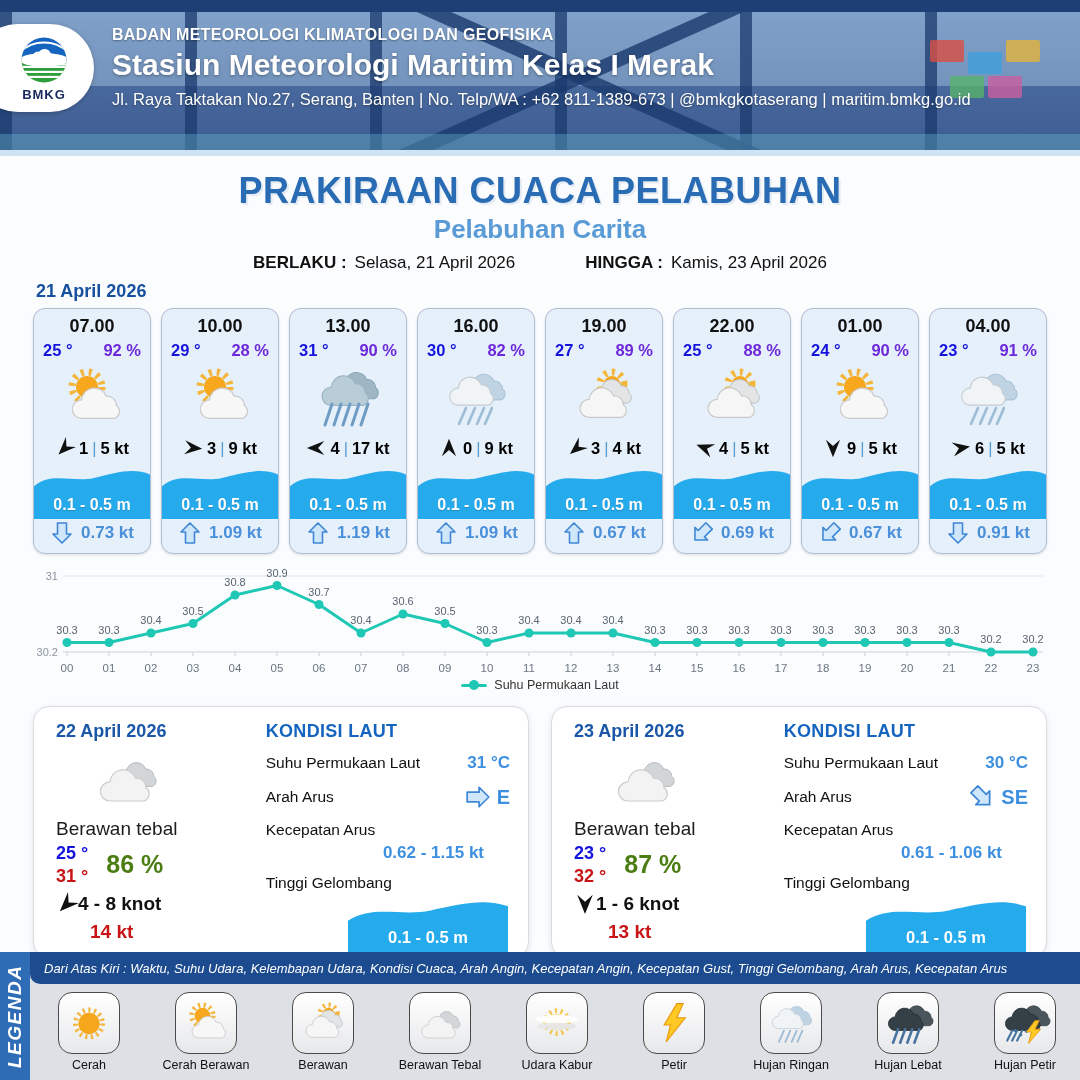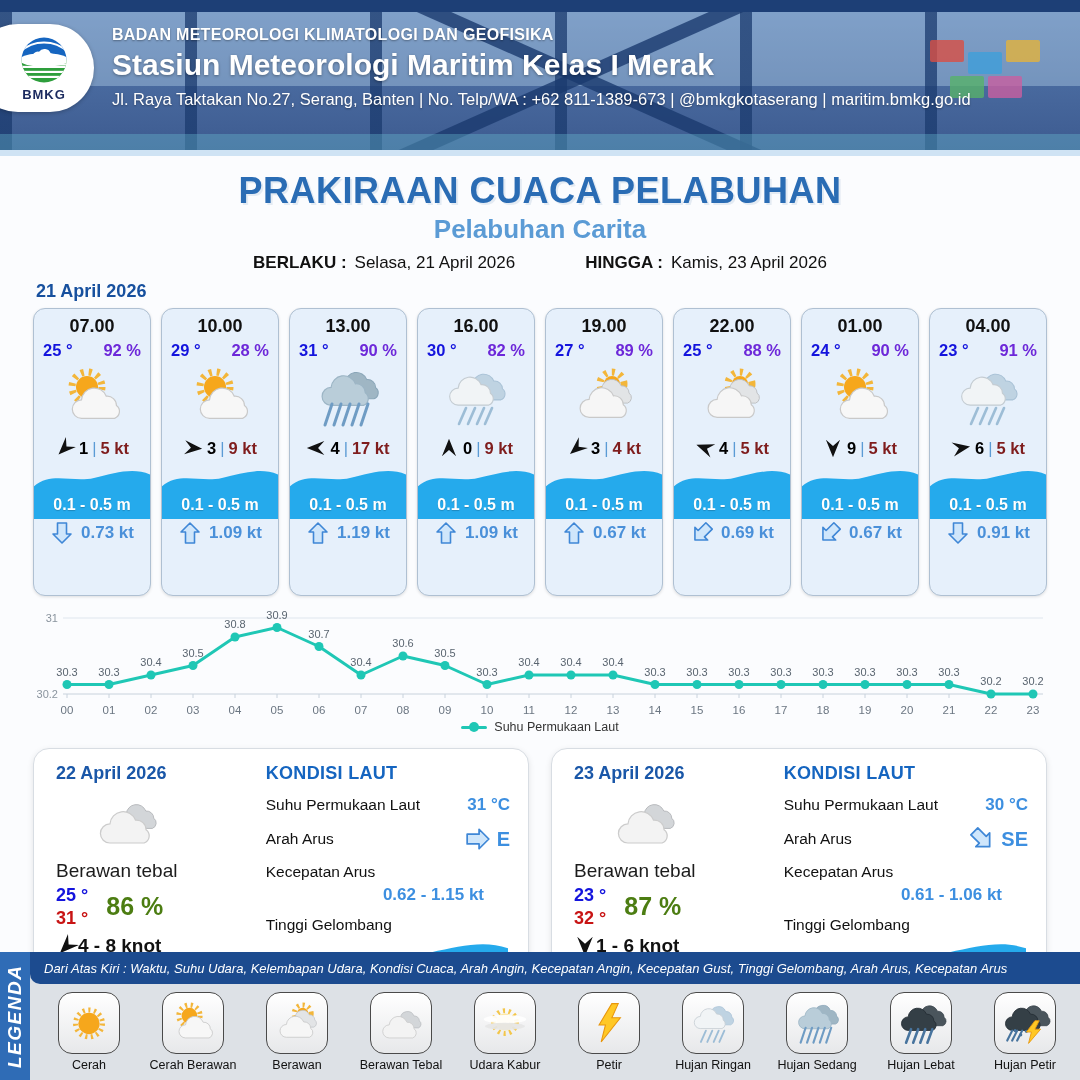--- a/index.html
+++ b/index.html
@@ -29,30 +29,30 @@
   
   .title-main { text-align:center; margin-top:14px; font-size:36px; font-weight:800; letter-spacing:.5px; color:#2a6cb4; text-shadow:2px 2px 0 #e4ebf3; }
   .title-sub { text-align:center; margin-top:2px; font-size:26px; font-weight:bold; color:#5b9bd5; }
   .validity { display:flex; justify-content:center; gap:70px; margin-top:8px; font-size:17px; color:#111; }
   .vpair { display:flex; gap:8px; align-items:baseline; }
   .vlabel { font-weight:bold; }
   .forecast-date { margin:8px 0 6px 36px; font-size:18px; font-weight:bold; color:#17509e; }
 
   
   .cards { display:flex; justify-content:space-between; padding:0 33px; }
-  .card { position:relative; width:118px; height:288px; background:#e6f0fb; border:1px solid #afc0d2; border-radius:12px; overflow:hidden; box-shadow:0 1px 3px rgba(0,0,0,.12); }
+  .card { position:relative; width:118px; height:246px; background:#e6f0fb; border:1px solid #afc0d2; border-radius:12px; overflow:hidden; box-shadow:0 1px 3px rgba(0,0,0,.12); }
   .c-time { text-align:center; margin-top:7px; font-size:18px; font-weight:bold; color:#111; }
   .c-row2 { display:flex; justify-content:space-between; padding:0 9px; margin-top:4px; font-size:16.5px; font-weight:bold; }
   .c-temp { color:#1414dd; }
   .c-hum { color:#6d28d9; }
   .c-icon { height:72px; display:flex; align-items:center; justify-content:center; margin-top:2px; }
   .c-icon svg { width:76px; height:60px; }
   .c-wind { display:flex; align-items:center; justify-content:center; gap:4px; margin-top:4px; font-size:16.5px; font-weight:bold; }
   .c-pipe { color:#5b9bd5; font-weight:normal; }
-  .c-gust { color:#7f1d1d; }
+  .c-gust { color:#000000; }
   .dart { display:inline-block; width:20px; height:20px; }
   .dart svg { width:100%; height:100%; display:block; }
   .c-wave { position:absolute; left:-1px; right:-1px; top:156px; height:54px; }
   .c-wave svg { position:absolute; inset:0; width:100%; height:100%; }
   .c-waveval { position:absolute; left:0; right:0; bottom:5px; text-align:center; color:#fff; font-size:16px; font-weight:bold; text-shadow:0 1px 1px rgba(0,0,0,.2); }
   .c-current { position:absolute; left:0; right:0; top:212px; display:flex; align-items:center; justify-content:center; gap:7px; }
   .block-arrow { display:inline-block; width:24px; height:24px; }
   .block-arrow svg { width:100%; height:100%; display:block; }
   .c-curval { font-size:17px; font-weight:bold; color:#4a90d9; }
 
@@ -788,34 +788,20 @@
               <line x1="37" y1="40" x2="30" y2="56" stroke="#9dbdd6" stroke-width="2.6" stroke-linecap="round"></line>
               <line x1="46" y1="40" x2="39" y2="56" stroke="#9dbdd6" stroke-width="2.6" stroke-linecap="round"></line>
               <line x1="54" y1="40" x2="47" y2="56" stroke="#9dbdd6" stroke-width="2.6" stroke-linecap="round"></line>
             </svg>
           </div>
     <div class="li-label">Hujan Ringan</div>
   </div>
   <div class="legend-item">
     <div class="li-box">
             <svg viewBox="0 0 76 60">
-              <path d="M19 46a10 10 0 0 1 0-20a14 14 0 0 1 27-4a10 10 0 0 1 11 10a8 8 0 0 1-2 14z" transform="translate(20 -6) scale(0.8)" fill="#9fb6c4" stroke="#8aa6b8" stroke-width="1.3"></path>
-              <path d="M19 46a10 10 0 0 1 0-20a14 14 0 0 1 27-4a10 10 0 0 1 11 10a8 8 0 0 1-2 14z" transform="translate(4 -4) scale(0.9)" fill="#b9cdd9" stroke="#9cb5c5" stroke-width="1.3"></path>
-              <line x1="22" y1="36" x2="15" y2="57" stroke="#6f9cc4" stroke-width="3" stroke-linecap="round"></line>
-              <line x1="31" y1="36" x2="24" y2="57" stroke="#6f9cc4" stroke-width="3" stroke-linecap="round"></line>
-              <line x1="40" y1="36" x2="33" y2="57" stroke="#6f9cc4" stroke-width="3" stroke-linecap="round"></line>
-              <line x1="49" y1="36" x2="42" y2="57" stroke="#6f9cc4" stroke-width="3" stroke-linecap="round"></line>
-              <line x1="58" y1="36" x2="51" y2="57" stroke="#6f9cc4" stroke-width="3" stroke-linecap="round"></line>
-            </svg>
-          </div>
-    <div class="li-label">Hujan Sedang</div>
-  </div>
-  <div class="legend-item">
-    <div class="li-box">
-            <svg viewBox="0 0 76 60">
               <path d="M19 46a10 10 0 0 1 0-20a14 14 0 0 1 27-4a10 10 0 0 1 11 10a8 8 0 0 1-2 14z" transform="translate(22 -6) scale(0.85)" fill="#4a555c" stroke="#39434a" stroke-width="1.3"></path>
               <path d="M19 46a10 10 0 0 1 0-20a14 14 0 0 1 27-4a10 10 0 0 1 11 10a8 8 0 0 1-2 14z" transform="translate(2 -4) scale(0.95)" fill="#343f46" stroke="#242d33" stroke-width="1.3"></path>
               <line x1="24" y1="38" x2="17" y2="57" stroke="#48749e" stroke-width="3.6" stroke-linecap="round"></line>
               <line x1="34" y1="38" x2="27" y2="57" stroke="#48749e" stroke-width="3.6" stroke-linecap="round"></line>
               <line x1="44" y1="38" x2="37" y2="57" stroke="#48749e" stroke-width="3.6" stroke-linecap="round"></line>
               <line x1="54" y1="38" x2="47" y2="57" stroke="#48749e" stroke-width="3.6" stroke-linecap="round"></line>
             </svg>
           </div>
     <div class="li-label">Hujan Lebat</div>
   </div>

